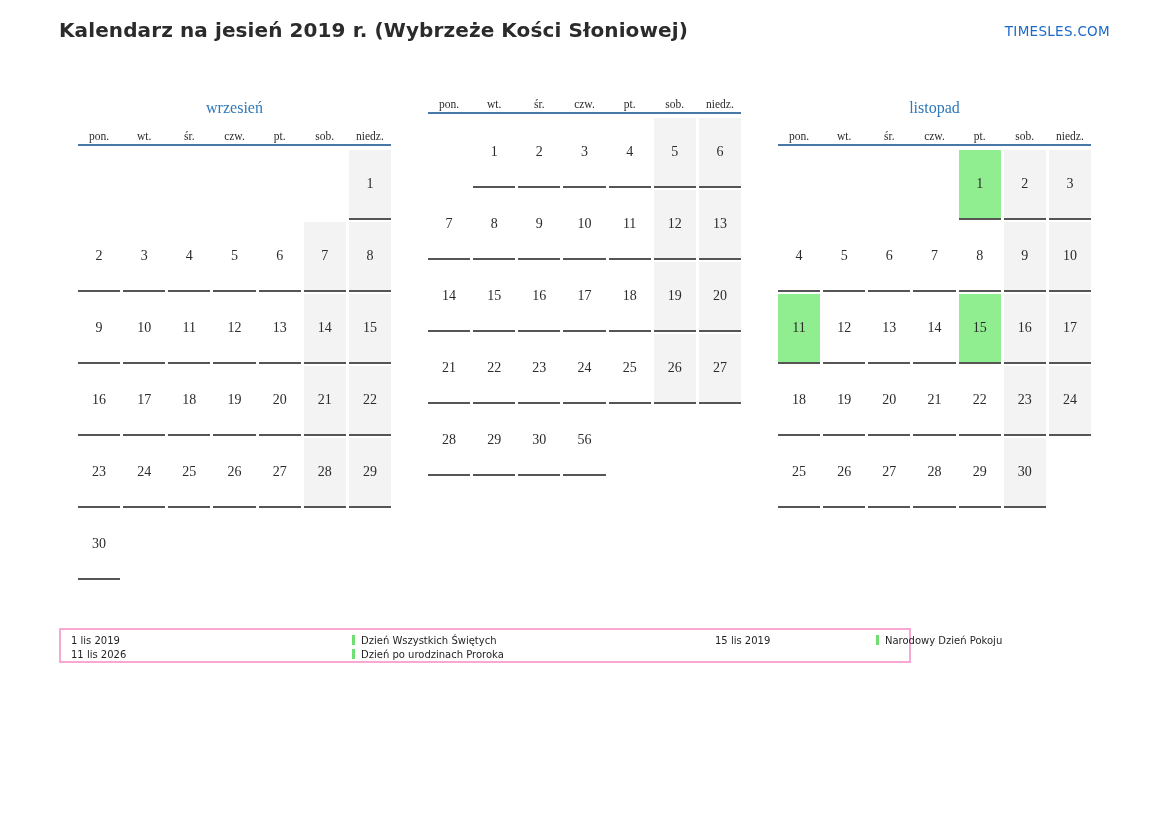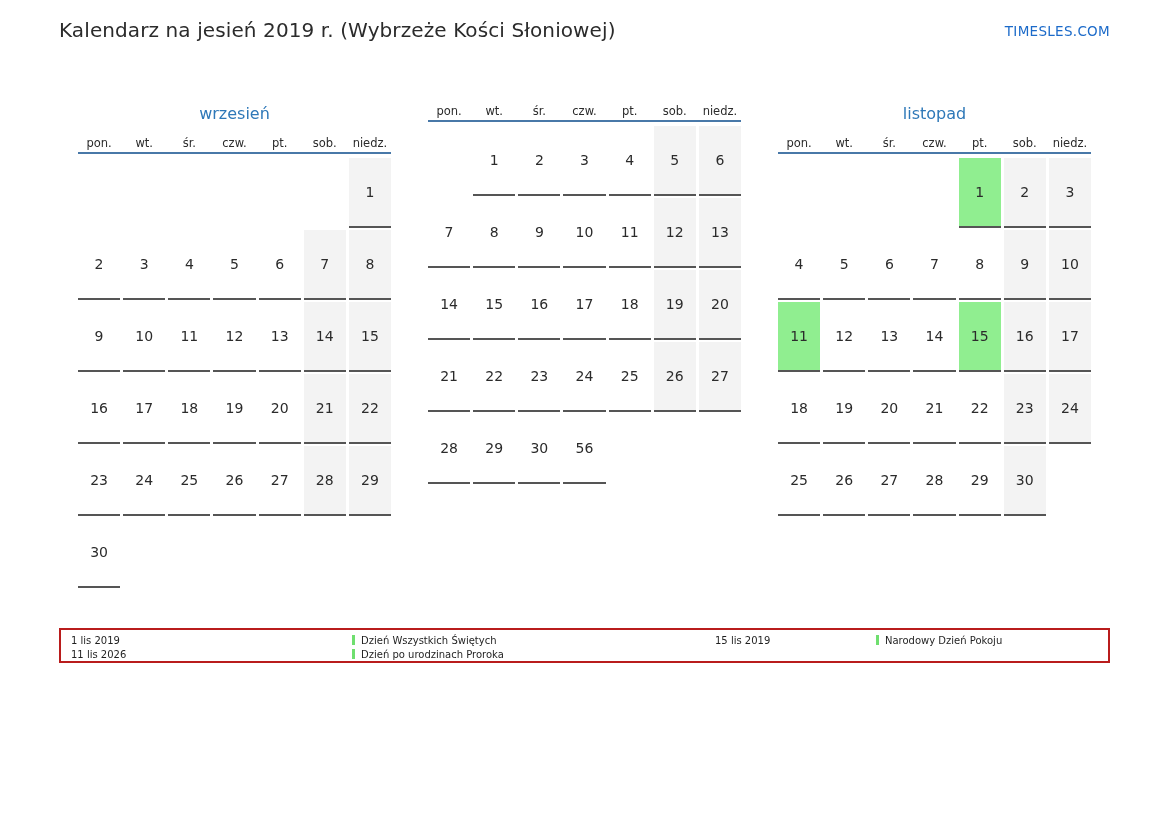--- a/index.html
+++ b/index.html
@@ -4,30 +4,30 @@
 <style>
   html,body{margin:0;padding:0;background:#fff;}
   body{
     width:1169px;height:827px;position:relative;overflow:hidden;
     font-family:"DejaVu Sans","Liberation Sans",sans-serif;
     color:#2b2b2b;
   }
   
   .page-title{
     position:absolute;left:59px;top:18px;margin:0;
-    font-size:20px;font-weight:400;color:#2b2b2b;letter-spacing:0.1px;
+    font-size:20px;font-weight:700;color:#2b2b2b;letter-spacing:0.1px;
   }
   .site-link{
     position:absolute;top:23px;right:59px;
     font-size:13.5px;font-weight:400;letter-spacing:0.3px;
     color:var(--link,#1b6ac9);text-decoration:none;cursor:pointer;
   }
   
   #months{position:absolute;top:86px;left:0;width:1169px;height:535px;}
-  .month{position:absolute;top:18px;width:313px;}
+  .month{position:absolute;top:12px;width:313px;font-family:Liberation Serif, serif;}
   .month-1{left:78px}.month-2{left:428px}.month-3{left:778px}
   .month-title{
     text-align:center;font-size:16px;line-height:20px;height:20px;
     color:var(--accent,#2e78b8);margin-bottom:12px;
   }
   .weekdays{
     display:grid;grid-template-columns:repeat(7,1fr);column-gap:3px;
     font-size:11.5px;text-align:center;color:#2b2b2b;
     padding-bottom:2px;border-bottom:2px solid var(--rule,#4878a8);
   }
@@ -39,22 +39,22 @@
     height:70px;box-sizing:border-box;
     border-bottom:2px solid transparent;
     display:flex;align-items:center;justify-content:center;
     font-size:14px;color:#2b2b2b;
   }
   .cell.has-day{border-bottom-color:var(--underline,#555);}
   .cell.weekend{background:var(--weekend,#f3f3f3);}
   .cell.holiday{background:var(--green,#90ee90);}
   
   #legend{
-    position:absolute;left:59px;top:628px;width:1051px;height:35px;
-    border:2px solid #b91c1c;box-sizing:border-box;background:#fff;
+    position:absolute;left:59px;top:628px;width:852px;height:35px;
+    border:2px solid #f9a8d4;box-sizing:border-box;background:#fff;
   }
   .lg-col{position:absolute;top:4px;font-size:10px;line-height:13.5px;color:#1f1f1f;white-space:nowrap;}
   .lg-dates-0{left:10px}
   .lg-names-0{left:291px}
   .lg-dates-1{left:654px}
   .lg-names-1{left:815px}
   .marker{
     display:inline-block;width:3px;height:10px;
     background:var(--marker,#6fdf6f);margin-right:6px;
     transform:translateY(1px);

